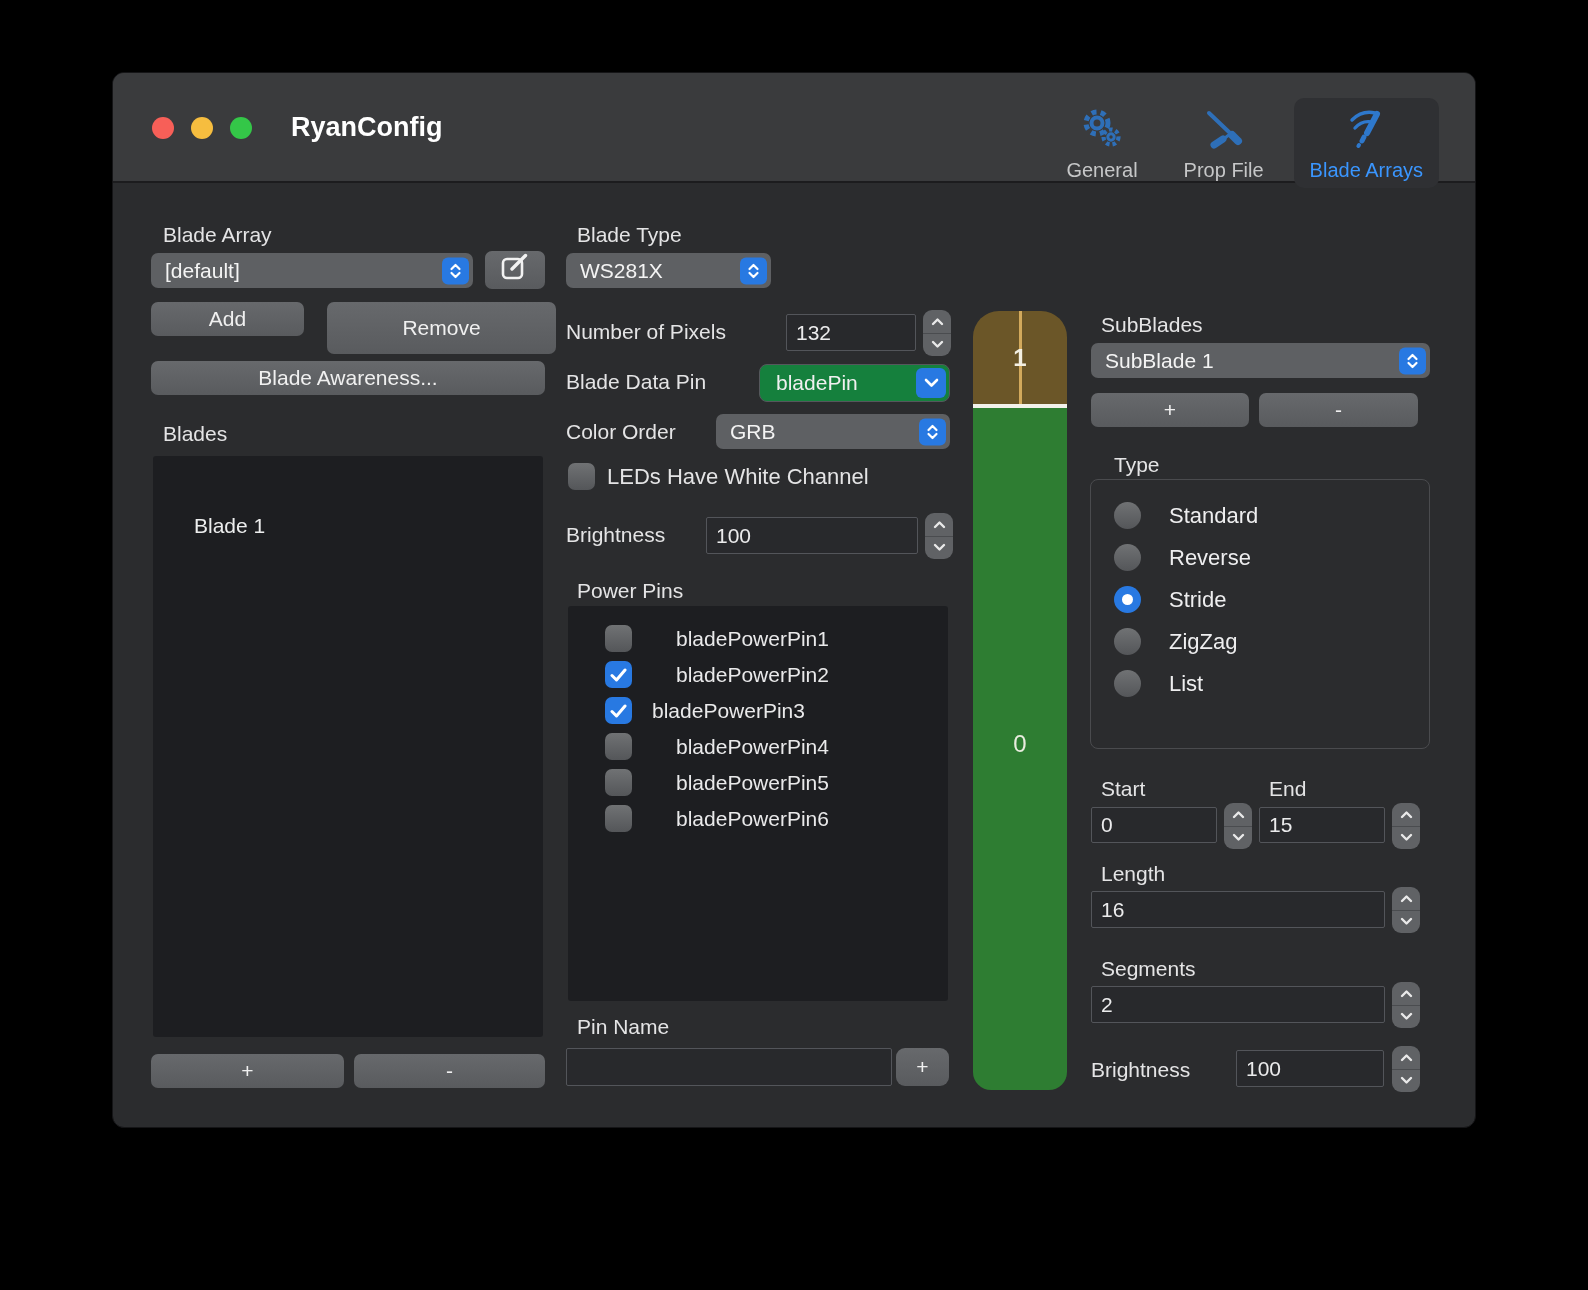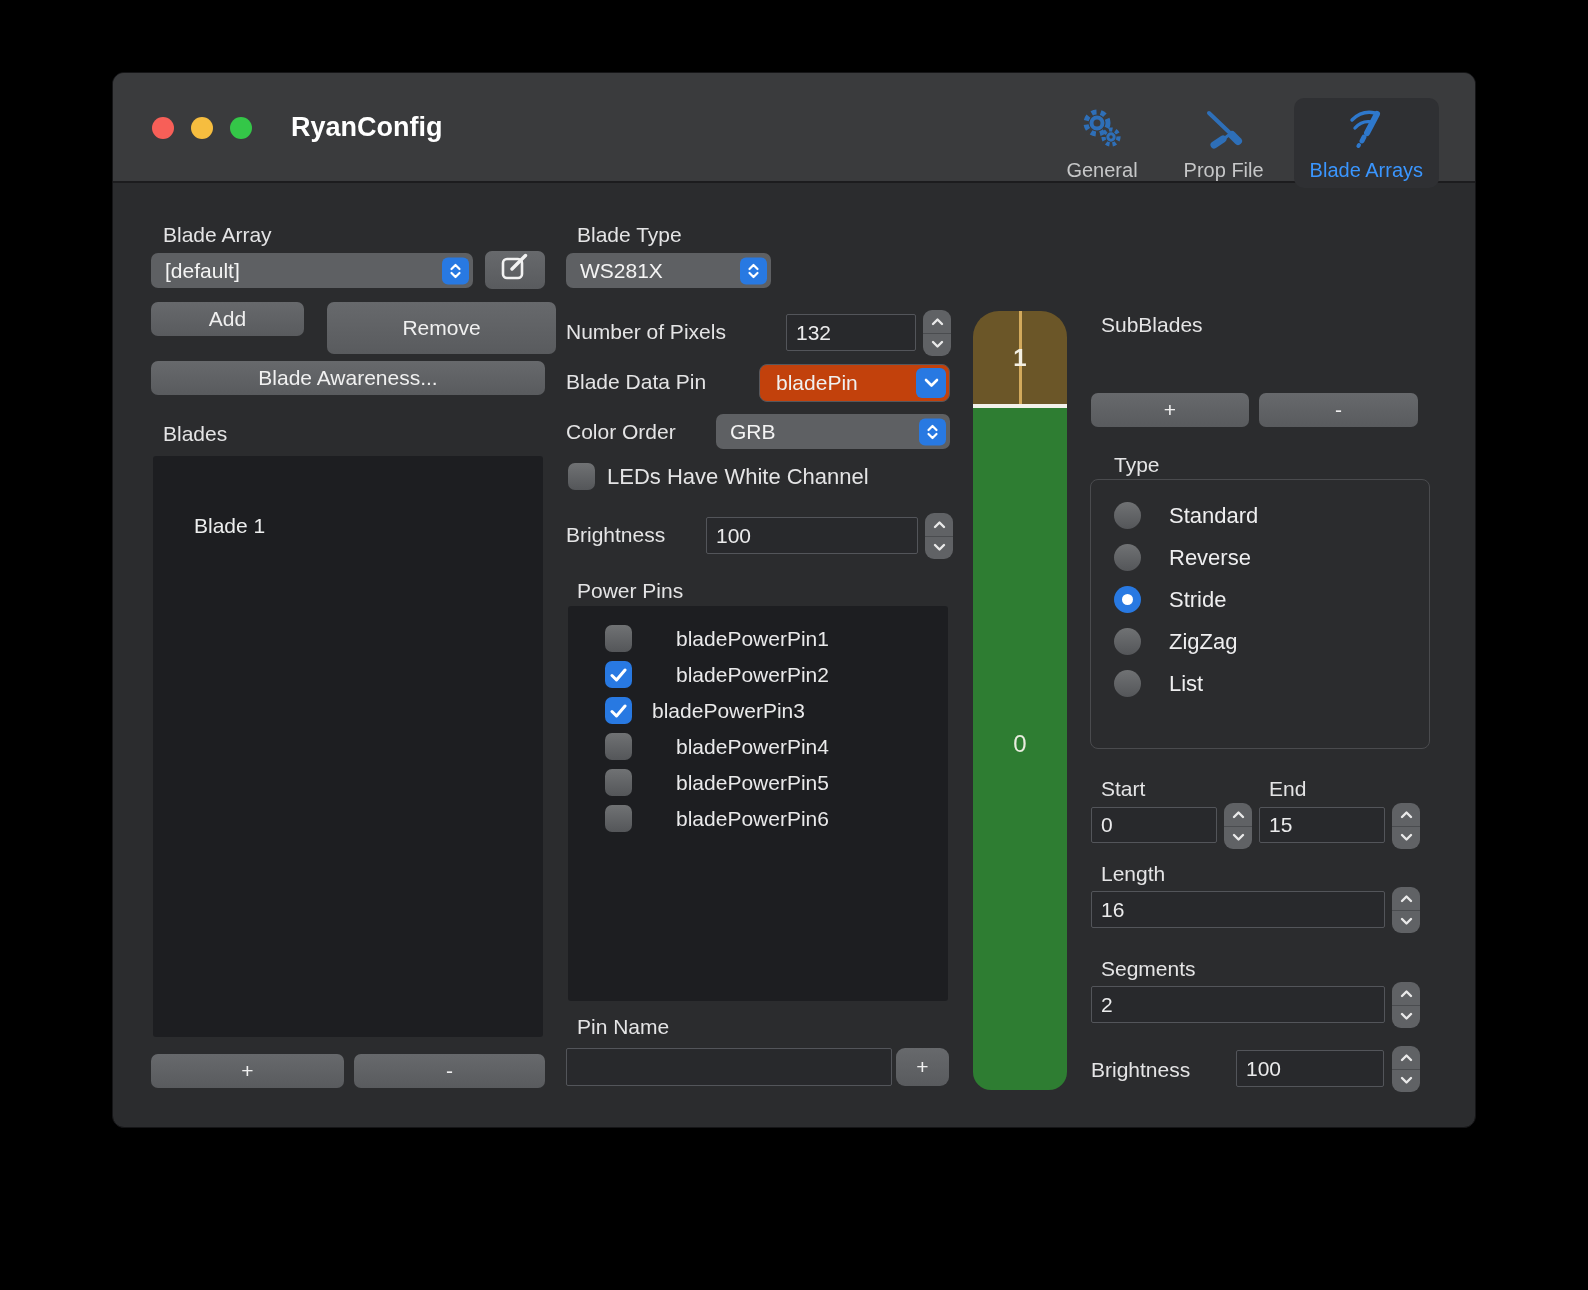--- a/index.html
+++ b/index.html
@@ -22,21 +22,21 @@
   .tab-label{font-size:20px;color:#c6c7c8;white-space:nowrap;}
   .tab.on .tab-label{color:#3a96ff;}
   
   .lbl{position:absolute;font-size:21px;color:#e4e4e5;white-space:nowrap;}
   .btn{position:absolute;background:linear-gradient(#67696c,#595b5e);border-radius:7px;color:#f0f0f0;
        font-size:21px;display:flex;align-items:center;justify-content:center;box-sizing:border-box;}
   .dd{position:absolute;background:#5e6063;border-radius:7px;display:flex;align-items:center;
       padding:0 42px 0 14px;font-size:21px;color:#f4f4f4;box-sizing:border-box;height:35px;}
   .dd-btn{position:absolute;right:4px;top:50%;transform:translateY(-50%);width:27px;height:27px;
           background:#2879e2;border-radius:6px;display:flex;align-items:center;justify-content:center;}
-  .combo{position:absolute;background:#c2410c;border:1.5px solid #55575c;border-radius:8px;display:flex;
+  .combo{position:absolute;background:#15803d;border:1.5px solid #55575c;border-radius:8px;display:flex;
          align-items:center;padding:0 44px 0 16px;font-size:21px;color:#f0f0f0;box-sizing:border-box;}
   .combo .dd-btn{width:30px;height:30px;right:3px;}
   .input{position:absolute;background:#28292c;border:1.5px solid #53555a;border-radius:2px;color:#ebebec;
          font-size:21px;padding:0 9px;box-sizing:border-box;font-family:inherit;outline:none;}
   .stepper{position:absolute;width:28px;height:46px;background:#606265;border-radius:9px;display:flex;
            flex-direction:column;overflow:hidden;}
   .st-half{flex:1;display:flex;align-items:center;justify-content:center;}
   .st-half:first-child{border-bottom:1.5px solid #4a4c4f;}
   .panel-dark{position:absolute;background:#1d1e21;border-radius:3px;}
   .blade-row{position:absolute;left:24px;width:344px;height:30px;display:flex;align-items:center;
@@ -264,20 +264,28 @@
       <div class="pv-line"></div>
       <div class="pv-num">1</div>
     </div>
     <div class="pv-div"></div>
     <div class="pv-bottom" style="background:#2e7d32;">
       <div class="pv-num">0</div>
     </div>
   </div>
 
   <div class="lbl" style="left:988px;top:240px;">SubBlades</div>
+  <div class="dd" style="left:978px;top:270px;width:339px;">
+    <span>SubBlade 1</span>
+    <span class="dd-btn">
+      <svg width="15" height="19" viewBox="0 0 15 19">
+            <path d="M3.5 7.5 L7.5 3.5 L11.5 7.5 M3.5 11.5 L7.5 15.5 L11.5 11.5" fill="none" stroke="#fff" stroke-width="2.2" stroke-linecap="round" stroke-linejoin="round"></path>
+          </svg>
+    </span>
+  </div>
   <div class="btn" style="left:978px;top:320px;width:158px;height:34px;">+</div>
   <div class="btn" style="left:1146px;top:320px;width:159px;height:34px;">-</div>
 
   <div class="lbl" style="left:1001px;top:380px;">Type</div>
   <div class="group-box" style="left:977px;top:406px;width:340px;height:270px;">
     <div class="radio-row" style="top:22px;">
       <span class="radio"></span>
       <span class="radio-label">Standard</span>
     </div>
     <div class="radio-row" style="top:64px;">

